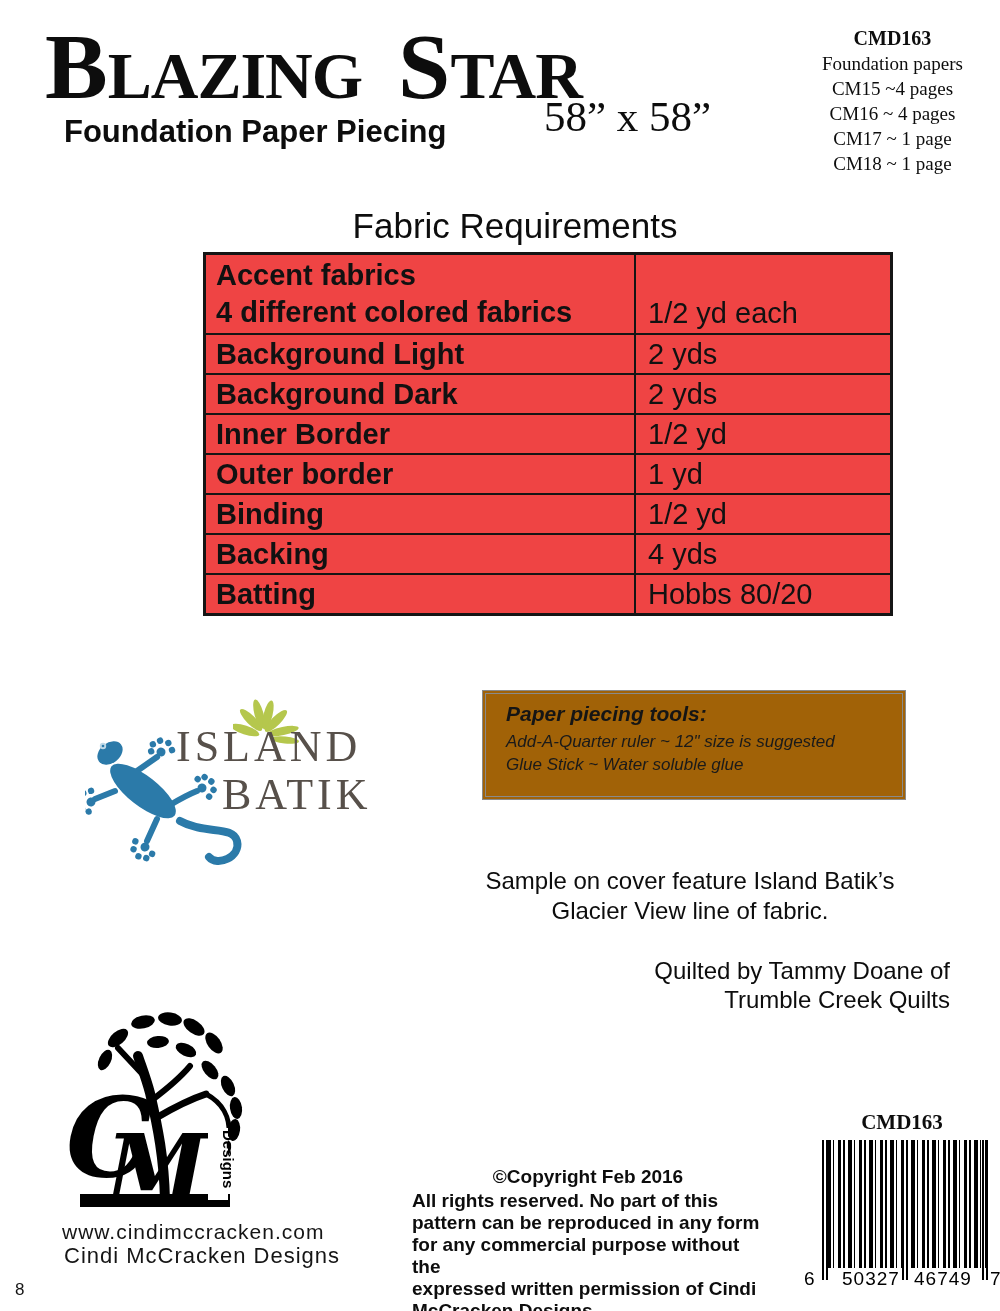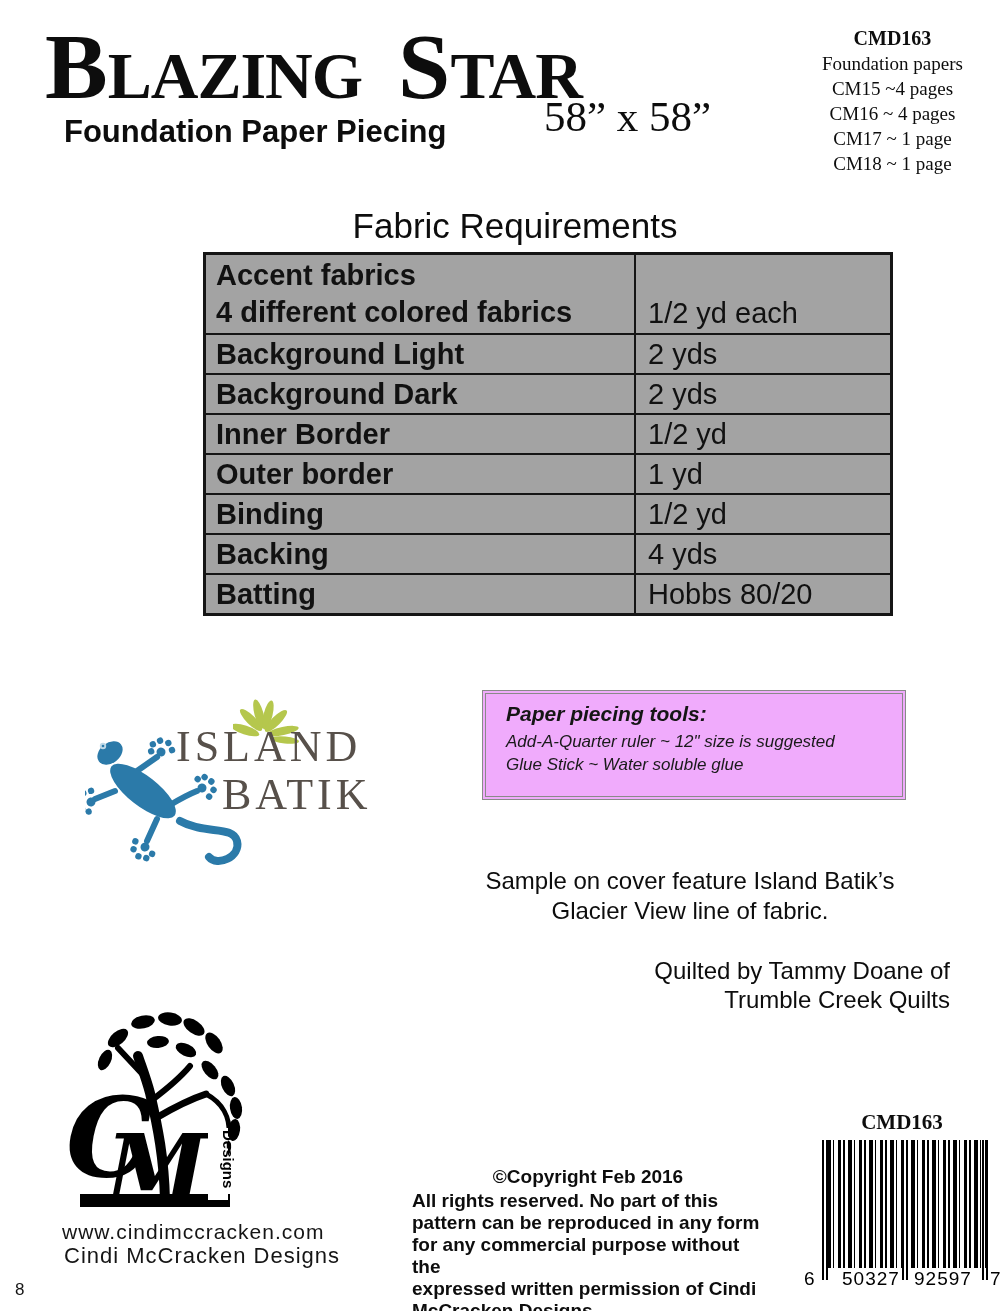--- a/index.html
+++ b/index.html
@@ -12,36 +12,36 @@
   .title{position:absolute;left:45px;top:12px;font-family:"Liberation Serif", serif;font-weight:bold;color:#0d0d0d;white-space:nowrap;}
   .t-big{font-size:94px;letter-spacing:0px;}
   .t-small{font-size:66px;letter-spacing:-1px;}
   .t-word2{margin-left:36px;}
   .subtitle{position:absolute;left:64px;top:114px;font-size:31px;font-weight:bold;color:#0d0d0d;}
   .quilt-size{position:absolute;left:544px;top:92px;font-family:"Liberation Serif", serif;font-size:43px;color:#0d0d0d;white-space:nowrap;}
   .product-info{position:absolute;left:800px;top:26px;width:185px;text-align:center;font-family:"Liberation Serif", serif;font-size:19px;line-height:25px;color:#0d0d0d;}
   .product-code{font-weight:bold;font-size:20px;}
   
   .ft-heading{position:absolute;left:170px;top:206px;width:690px;text-align:center;font-size:35px;font-weight:normal;color:#0d0d0d;}
-  .ftable{position:absolute;left:203px;top:252px;width:690px;border:3px solid #151515;box-sizing:border-box;background:#a3a3a3;}
+  .ftable{position:absolute;left:203px;top:252px;width:690px;border:3px solid #151515;box-sizing:border-box;background:#ef4444;}
   .ft-row{display:flex;height:38px;border-top:2px solid #151515;}
   .ft-row:first-child{border-top:none;height:78px;}
   .ft-item{width:430px;border-right:2px solid #151515;padding-left:10px;font-weight:bold;font-size:29px;display:flex;flex-direction:column;justify-content:center;line-height:37px;box-sizing:border-box;}
   .ft-amount{flex:1;padding-left:12px;font-size:29px;display:flex;align-items:center;box-sizing:border-box;}
   .ft-row:first-child .ft-amount{align-items:flex-end;padding-bottom:3px;}
   
   .ib-logo{position:absolute;left:75px;top:693px;width:330px;height:195px;}
   .ib-gecko{position:absolute;left:10px;top:40px;width:180px;height:145px;}
   .ib-leaf{position:absolute;left:158px;top:3px;width:68px;height:52px;}
   .ib-line1{position:absolute;left:101px;top:28px;font-family:"Liberation Serif", serif;font-size:44px;letter-spacing:4px;color:#57504a;}
   .ib-line2{position:absolute;left:147px;top:76px;font-family:"Liberation Serif", serif;font-size:44px;letter-spacing:4px;color:#57504a;}
   .gecko-fill{fill:#2b7aa9;}
   .gecko-stroke{stroke:#2b7aa9;fill:none;stroke-linecap:round;}
   
-  .tools-box{position:absolute;left:482px;top:690px;width:424px;height:110px;border:4px double #8a8a8a;box-sizing:border-box;padding:8px 6px 0 20px;background:#f0abfc;}
+  .tools-box{position:absolute;left:482px;top:690px;width:424px;height:110px;border:4px double #8a8a8a;box-sizing:border-box;padding:8px 6px 0 20px;background:#a16207;}
   .tools-heading{font-size:21px;font-weight:bold;font-style:italic;color:#151515;margin-bottom:4px;}
   .tools-item{font-size:17px;font-style:italic;line-height:23px;color:#1a1a1a;}
   
   .sample-note{position:absolute;left:440px;top:866px;width:500px;text-align:center;font-size:24px;line-height:30px;color:#0d0d0d;}
   .quilting-credit{position:absolute;left:440px;top:956px;width:510px;text-align:right;font-size:24px;line-height:29px;color:#0d0d0d;}
   
   .cm-logo{position:absolute;left:58px;top:1008px;width:225px;height:210px;}
   .cm-script{font-family:"DejaVu Serif", "Liberation Serif", serif;font-style:italic;font-weight:bold;fill:#000;}
   .designer-website{position:absolute;left:62px;top:1220px;font-size:21px;color:#151515;letter-spacing:1px;}
   .designer-name{position:absolute;left:64px;top:1243px;font-size:22px;color:#151515;letter-spacing:1px;}
@@ -239,18 +239,18 @@
     <div class="barcode-label">CMD163</div>
     <div class="barcode-bars"></div>
     <div class="guard g1"></div>
     <div class="guard g2"></div>
     <div class="guard g3"></div>
     <div class="guard g4"></div>
     <div class="guard g5"></div>
     <div class="guard g6"></div>
     <div class="bc-digit bc-d-left">6</div>
     <div class="bc-digit bc-grp1">50327</div>
-    <div class="bc-digit bc-grp2">92597</div>
+    <div class="bc-digit bc-grp2">46749</div>
     <div class="bc-digit bc-d-right">7</div>
   </div>
 
   <div class="page-number">8</div>
 </div>
 
 </body></html>

